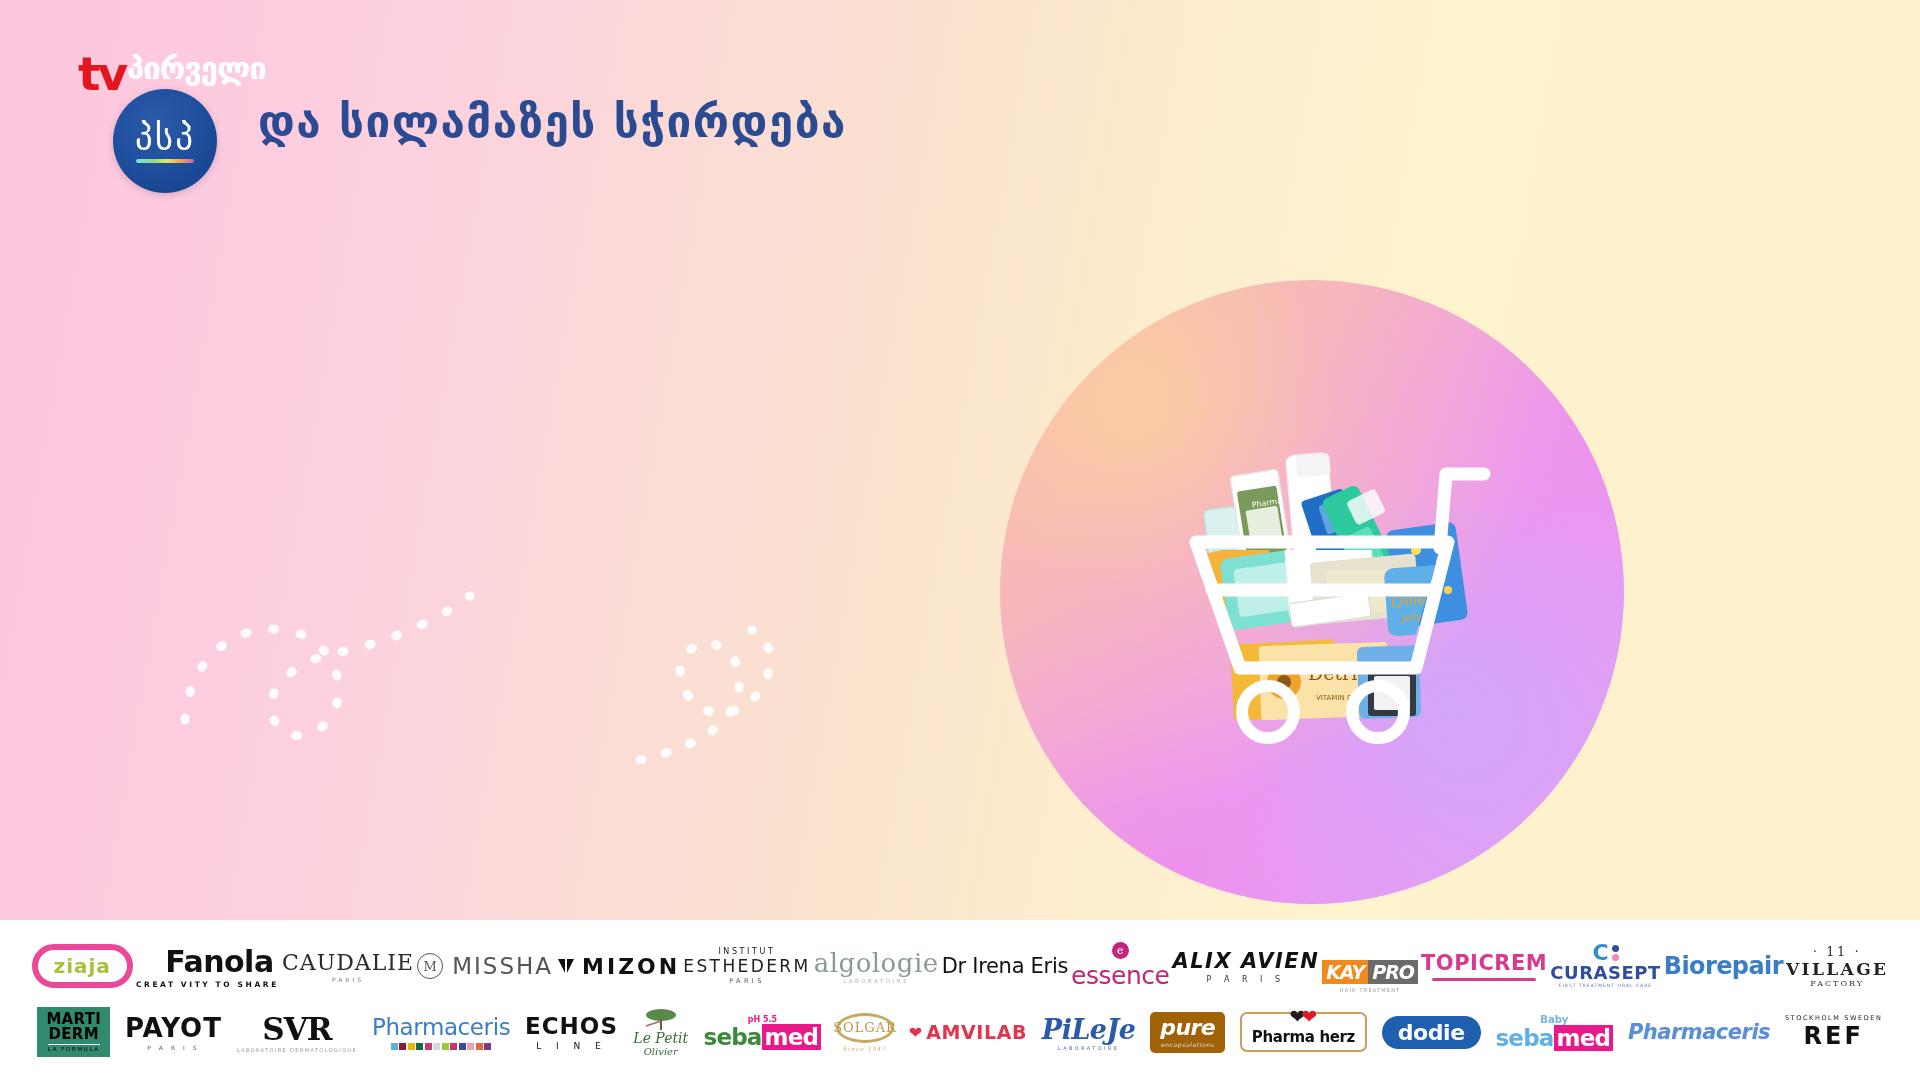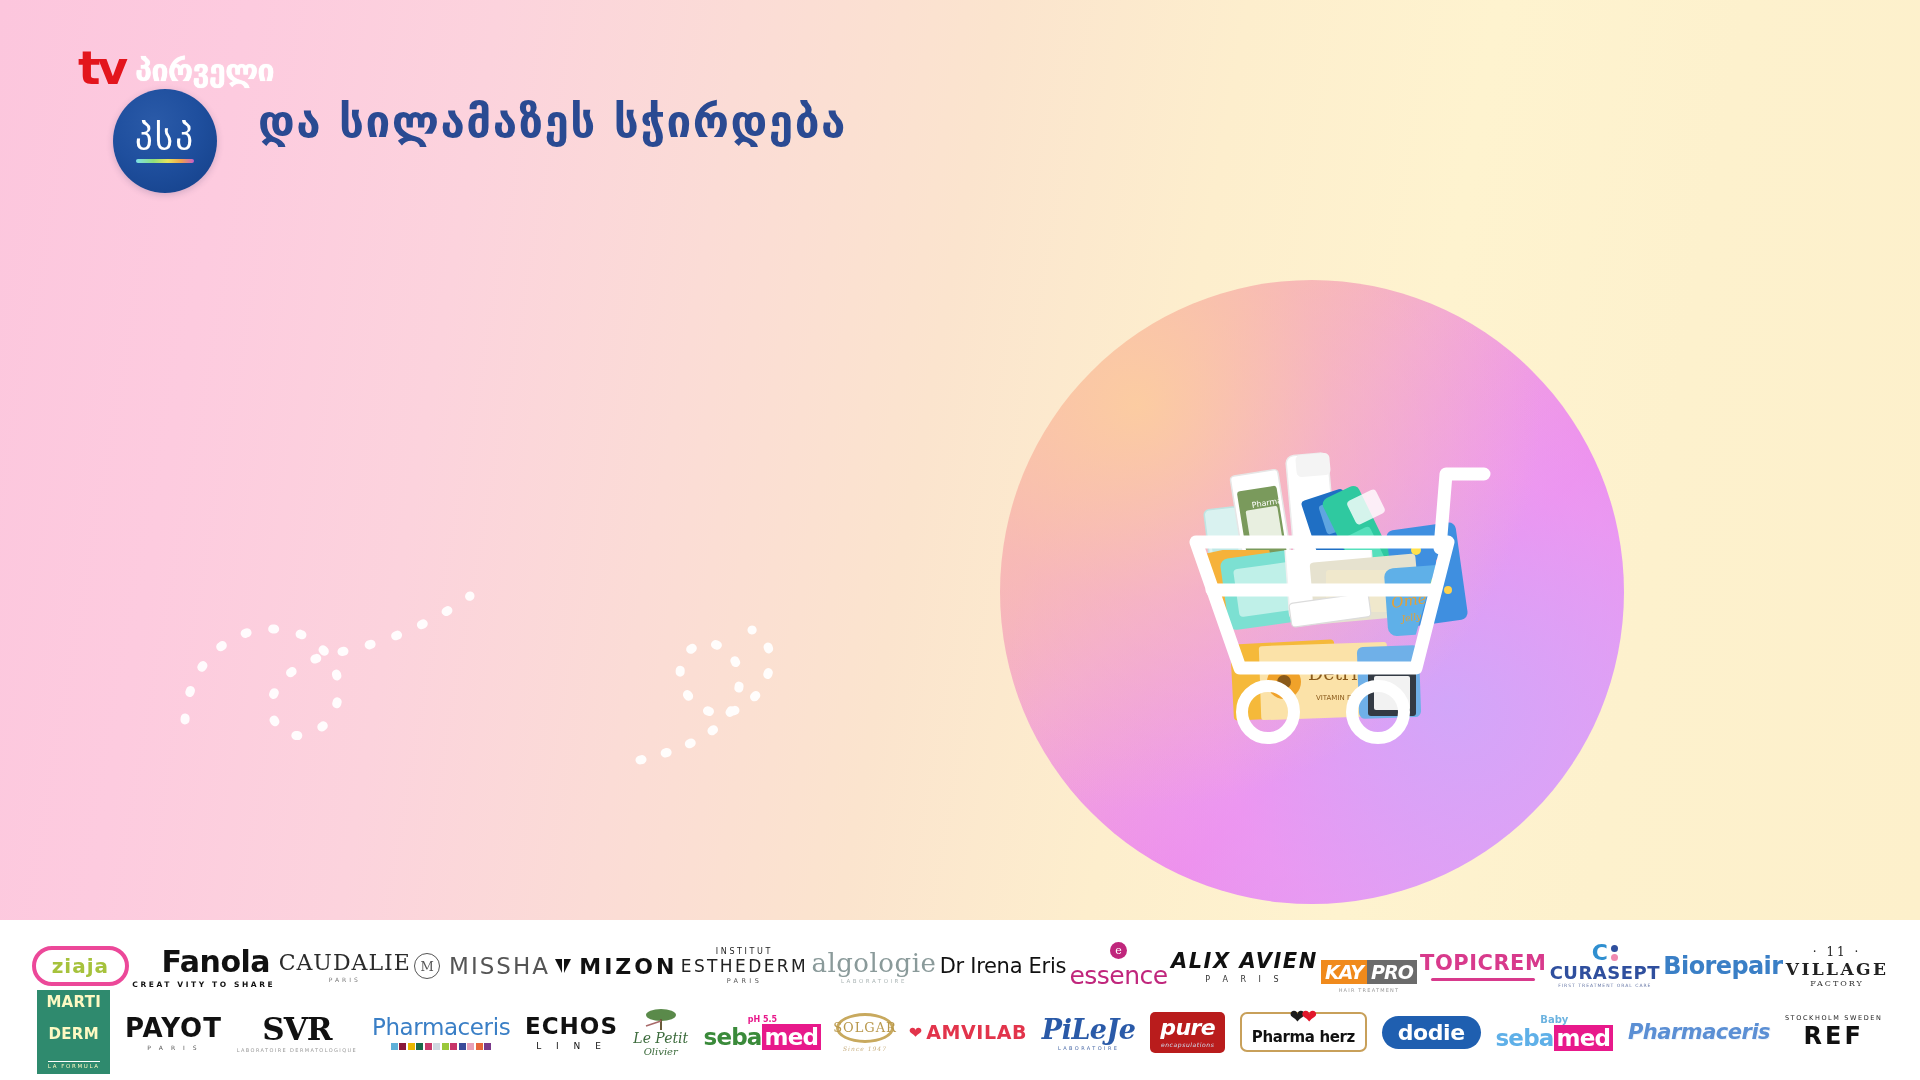--- a/index.html
+++ b/index.html
@@ -39,22 +39,22 @@
       linear-gradient(135deg, #f7c89a 0%, #f3a8d6 38%, #ef8ae8 62%, #cfa7f2 100%);
     filter:blur(0.4px);
   }
 
   
   .dots { position:absolute; left:0; top:0; width:1920px; height:920px;
           pointer-events:none; }
 
   
   .tv-logo {
-    position:absolute; left:78px; top:42px;
-    display:flex; align-items:center; gap:16px;
+    position:absolute; left:78px; top:48px;
+    display:flex; gap:8px;
   }
   .tv-mark {
     font-family:"DejaVu Sans", sans-serif;
     font-weight:900; font-size:47px; line-height:1;
     color:#e3151d; letter-spacing:-3px;
     position:relative; top:2px;
   }
   .tv-word {
     font-family:"DejaVu Sans", "Liberation Sans", sans-serif;
     font-weight:900; font-size:31px; line-height:1;
@@ -116,21 +116,21 @@
   .logo-cell {
     flex:0 0 auto; height:58px;
     display:flex; flex-direction:column;
     align-items:center; justify-content:center;
     text-align:center;
     min-width:56px;
   }
 
   
   .b-ziaja {
-    border:4px solid #ec4899; border-radius:28px;
+    border:6px solid #ec4899; border-radius:28px;
     padding:4px 16px; color:#a6c23c;
     font-size:20px; font-weight:600; letter-spacing:1px;
     font-family:"DejaVu Sans", sans-serif;
   }
   .b-fanola-top { font-size:30px; font-weight:bold; color:#111; letter-spacing:-0.5px;
                   font-family:"DejaVu Sans", sans-serif;margin-left:24px; }
   .b-fanola-sub { font-size:7.5px; color:#111; letter-spacing:2.6px; font-weight:bold; margin-top:1px; }
   .b-caudalie { font-family:"DejaVu Serif", serif; font-size:22px; color:#2b2b2b; letter-spacing:1px; }
   .b-caudalie-sub { font-size:6px; color:#777; letter-spacing:3px; margin-top:1px; }
   .b-missha-row { display:flex; align-items:center; gap:9px; }
@@ -168,22 +168,22 @@
   .b-curasept-txt { font-size:18px; color:#2f4f9e; font-weight:bold; letter-spacing:0.5px; }
   .b-curasept-sub { font-size:4.5px; color:#6a7aa8; letter-spacing:1px; }
   .b-biorepair { font-size:24px; font-weight:900; color:#3a7fc6; letter-spacing:-0.6px;
                  font-family:"DejaVu Sans", sans-serif; }
   .b-village-n { font-family:"DejaVu Serif", serif; font-size:12px; color:#222; letter-spacing:3px; }
   .b-village-m { font-family:"DejaVu Serif", serif; font-size:17px; color:#222;
                  letter-spacing:2.4px; font-weight:bold; }
   .b-village-s { font-family:"DejaVu Serif", serif; font-size:8px; color:#333; letter-spacing:2px; }
 
   .b-martiderm {
-    background:#2f8a6e; color:#fef9c3; padding:5px 9px;
-    display:flex; flex-direction:column; align-items:center;gap:17px;
+    background:#2f8a6e; color:#000000; padding:5px 9px;
+    display:flex; flex-direction:column; align-items:center;
   }
   .b-martiderm-a { font-size:15px; font-weight:900; letter-spacing:0.3px; line-height:1.0; }
   .b-martiderm-b { font-size:15px; font-weight:900; letter-spacing:0.3px; line-height:1.0; }
   .b-martiderm-c { font-size:5.5px; letter-spacing:1.6px; margin-top:2px; border-top:1px solid #fff;
                    padding-top:1px; }
   .b-payot { font-size:26px; font-weight:600; color:#111; letter-spacing:1px;
              font-family:"DejaVu Sans", sans-serif; }
   .b-payot-sub { font-size:6px; color:#555; letter-spacing:3px; margin-top:1px; }
   .b-svr { font-family:"DejaVu Serif", serif; font-size:31px; font-weight:bold; color:#111; letter-spacing:-1px; }
   .b-svr-sub { font-size:5px; color:#999; letter-spacing:1.4px; }
@@ -203,21 +203,21 @@
                    display:flex; align-items:center; justify-content:center; }
   .b-solgar-txt { font-family:"DejaVu Serif", serif; font-size:13px; color:#b9984c; letter-spacing:1px; }
   .b-solgar-sub { font-family:"DejaVu Serif", serif; font-style:italic; font-size:6px;
                   color:#c8b082; letter-spacing:1px; margin-top:2px; }
   .b-amvilab-row { display:flex; align-items:center; gap:4px; }
   .b-amvilab-h { color:#e2344b; font-size:16px; }
   .b-amvilab-t { font-size:19px; font-weight:900; color:#e2344b; letter-spacing:0.6px; }
   .b-pileje { font-family:"DejaVu Serif", serif; font-size:27px; color:#2a5aa8;
               font-style:italic; font-weight:bold; letter-spacing:-0.5px; }
   .b-pileje-sub { font-size:5px; color:#4a6aa8; letter-spacing:2.4px; }
-  .b-pure { background:#b91c1c; border-radius:5px; padding:5px 10px;
+  .b-pure { background:#a16207; border-radius:5px; padding:5px 10px;
             display:flex; flex-direction:column; align-items:center; }
   .b-pure-a { color:#fff; font-size:22px; font-weight:900; font-style:italic; letter-spacing:-0.6px; line-height:1; }
   .b-pure-b { color:#cfe0f2; font-size:6px; font-style:italic; letter-spacing:0.6px; margin-top:2px; }
   .b-doppel { border:2px solid #c8a05a; border-radius:7px; background:#fff;
               padding:3px 10px 4px; position:relative; }
   .b-doppel-hearts { display:flex; justify-content:center; gap:0px; margin-top:-12px; }
   .b-doppel-h1 { color:#1d1d1d; font-size:19px; }
   .b-doppel-h2 { color:#e2172b; font-size:19px; margin-left:-4px; }
   .b-doppel-t { font-size:15px; font-weight:900; color:#111; line-height:1.0; letter-spacing:-0.4px; }
   .b-dodie { background:#1f5fb0; border-radius:17px; padding:4px 16px;

